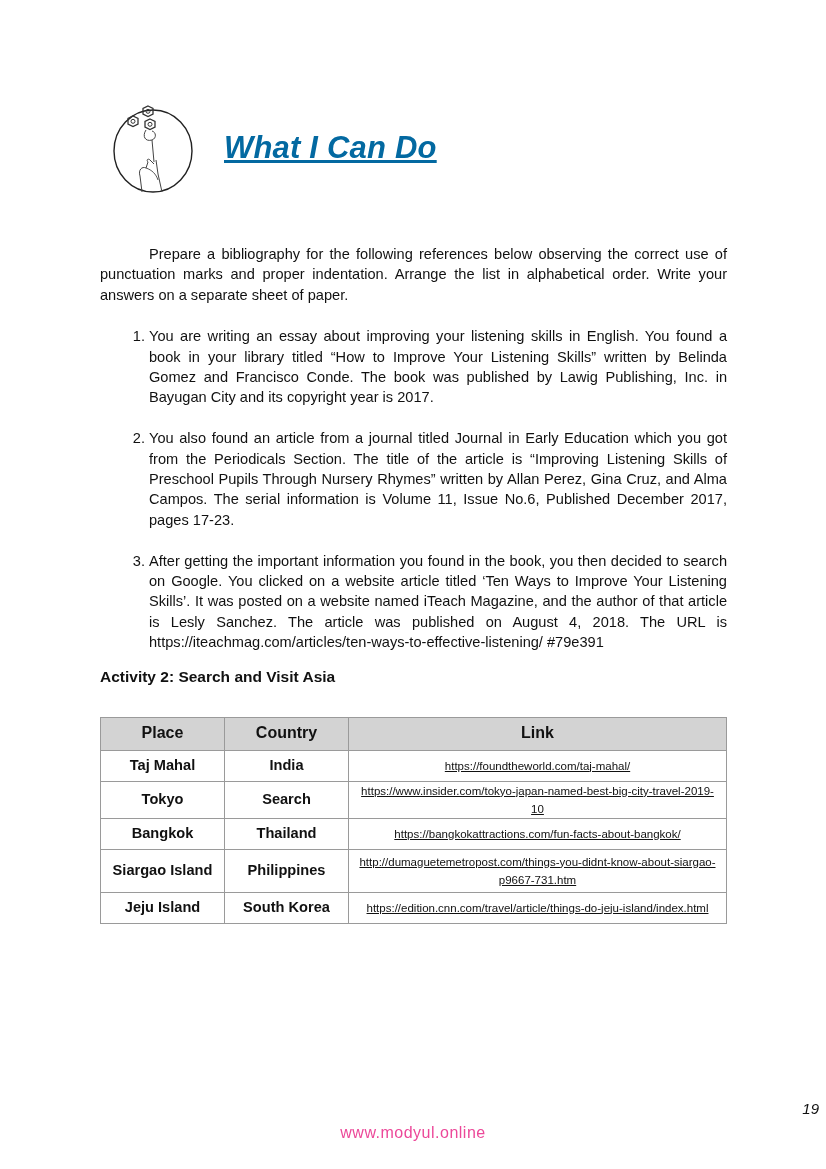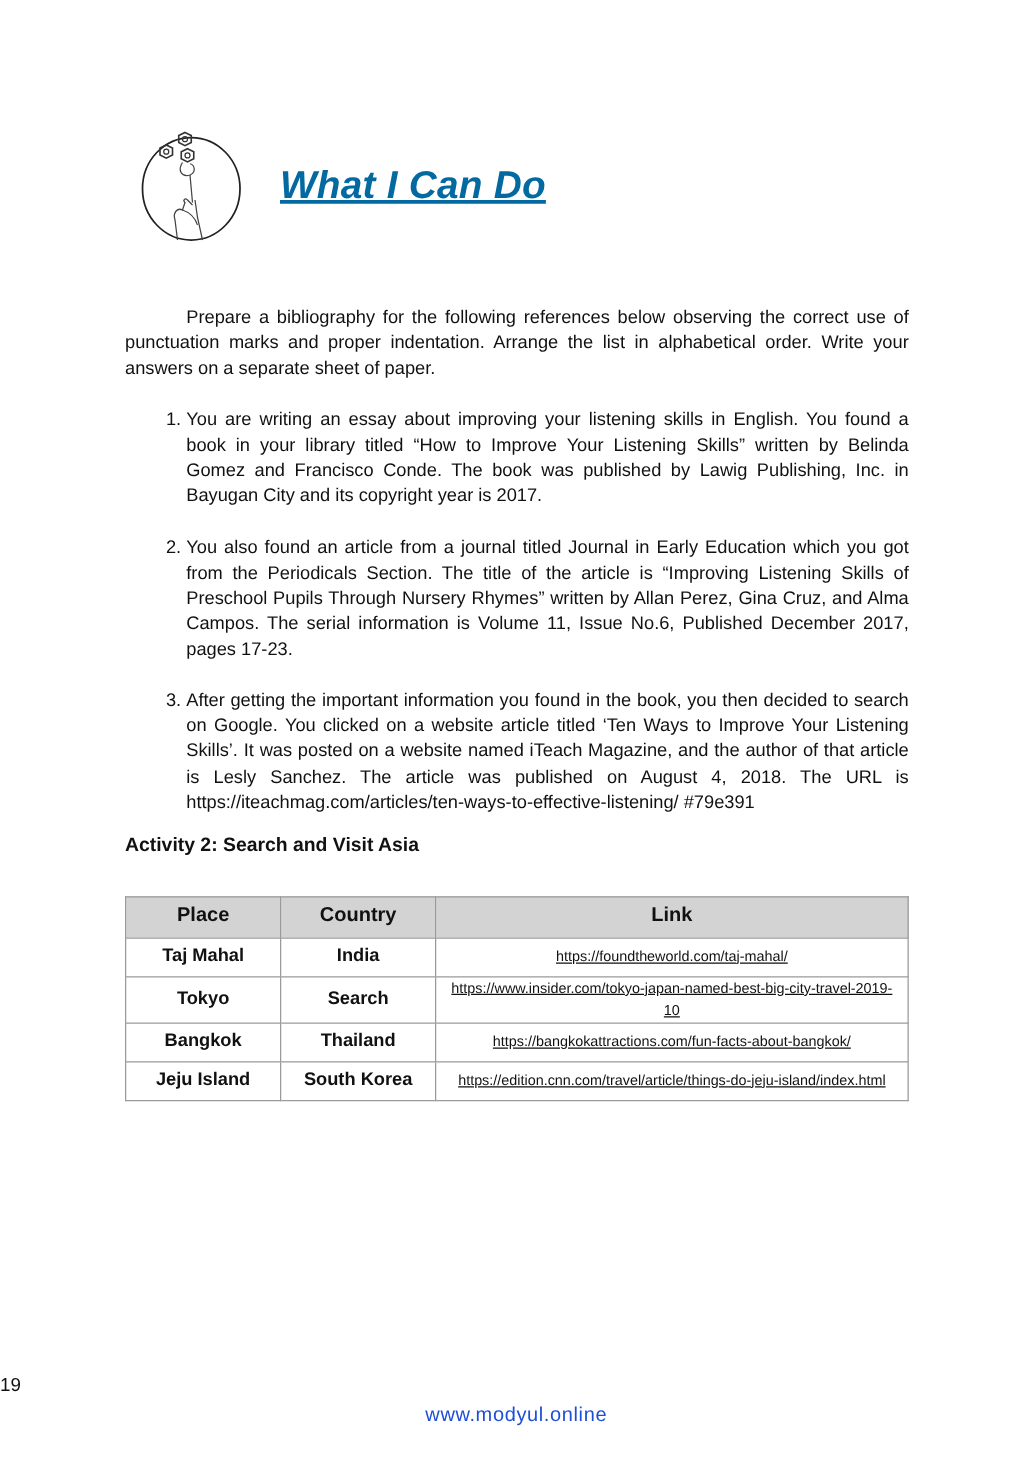--- a/index.html
+++ b/index.html
@@ -12,22 +12,22 @@
   .indent { text-indent:49px; }
   h3 { margin:0; font-size:15.5px; font-weight:bold; line-height:21px; }
   ol { margin:0; padding-left:49px; }
   ol li { text-align:justify; padding-left:0; margin-bottom:20.4px; }
   table { border-collapse:collapse; width:627px; margin-top:30px; font-size:14.6px; }
   th, td { border:1px solid #9a9a9a; text-align:center; vertical-align:middle; }
   th { background:#d3d3d3; font-weight:bold; font-size:16px; height:30px; }
   td.place, td.country { font-weight:bold; }
   td { height:28px; }
   td.link { font-size:11.5px; line-height:18px; text-decoration:underline; color:#111; padding:0 8px; }
-  .page-num { position:absolute; left:0; width:819px; top:1100px; text-align:left; font-size:15px; }
-  .watermark { position:absolute; left:0; width:826px; top:1124px; text-align:center; font-size:16px; color:#1d4ed8; letter-spacing:0.5px; }
+  .page-num { position:absolute; left:0; width:819px; top:1100px; text-align:right; font-size:15px;font-style:italic; }
+  .watermark { position:absolute; left:0; width:826px; top:1124px; text-align:center; font-size:16px; color:#ec4899; letter-spacing:0.5px; }
 </style>
 </head>
 <body>
 
 <div class="header">
   <svg class="logo" viewBox="0 0 82 90">
     <ellipse cx="41" cy="47" rx="39" ry="41" fill="none" stroke="#222" stroke-width="1.4"></ellipse>
     <polygon points="36,2 41,4.5 41,10 36,12.5 31,10 31,4.5" fill="none" stroke="#333" stroke-width="1.3"></polygon>
     <circle cx="36" cy="7.3" r="2" fill="none" stroke="#333" stroke-width="1"></circle>
     <polygon points="21,12 26,14.5 26,20 21,22.5 16,20 16,14.5" fill="none" stroke="#333" stroke-width="1.3"></polygon>
@@ -72,20 +72,25 @@
       <td class="place">Tokyo</td>
       <td class="country">Search</td>
       <td class="link">https://www.insider.com/tokyo-japan-named-best-big-city-travel-2019-10</td>
     </tr>
     <tr>
       <td class="place">Bangkok</td>
       <td class="country">Thailand</td>
       <td class="link">https://bangkokattractions.com/fun-facts-about-bangkok/</td>
     </tr>
     <tr>
+      <td class="place" style="height:40px">Siargao Island</td>
+      <td class="country">Philippines</td>
+      <td class="link">http://dumaguetemetropost.com/things-you-didnt-know-about-siargao-p9667-731.htm</td>
+    </tr>
+    <tr>
       <td class="place">Jeju Island</td>
       <td class="country">South Korea</td>
       <td class="link">https://edition.cnn.com/travel/article/things-do-jeju-island/index.html</td>
     </tr>
   </tbody>
     </table>
 </div>
 
 <div class="page-num">19</div>
 <div class="watermark">www.modyul.online</div>

